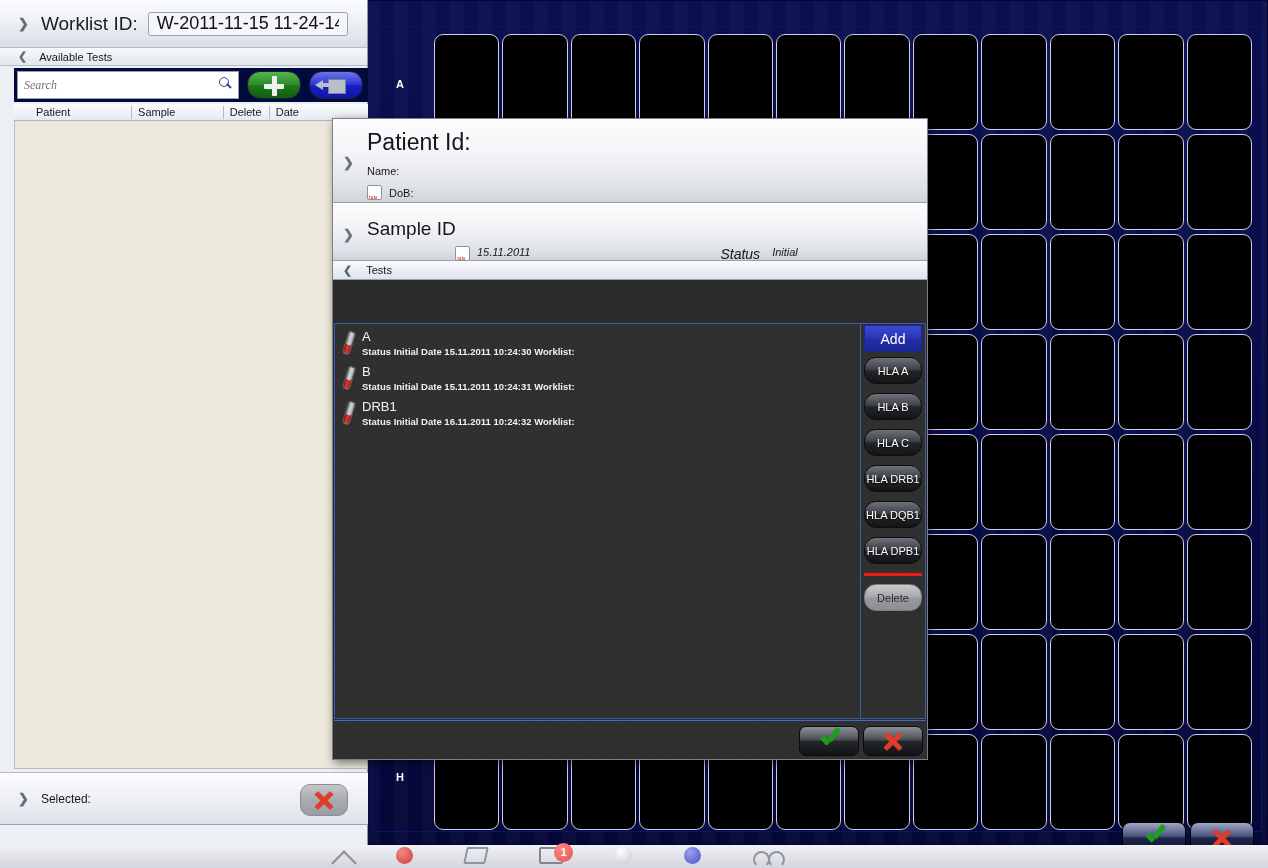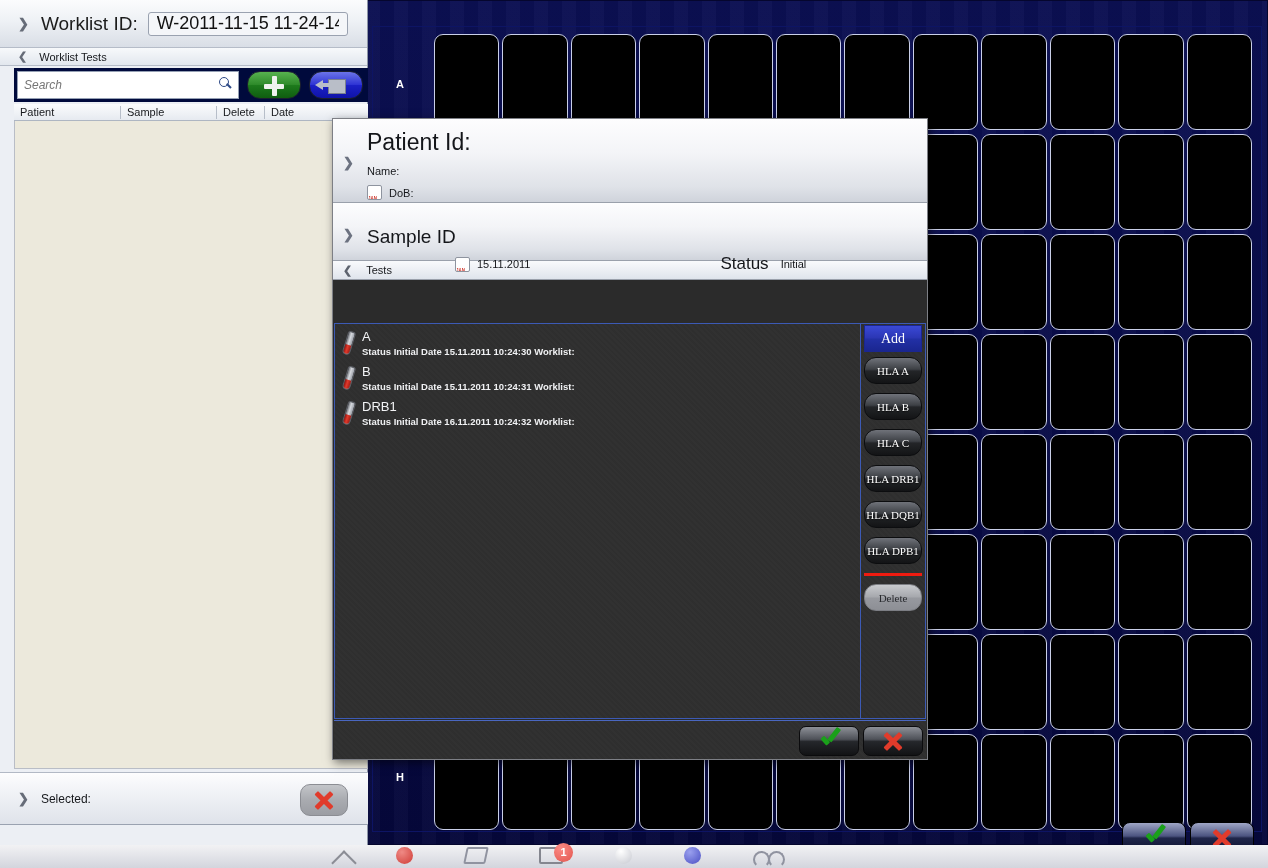--- a/index.html
+++ b/index.html
@@ -86,41 +86,41 @@
   #avail-label{font-size:11px;color:#16181c;}
 
   #search-row{
     position:absolute;left:14px;top:68px;width:354px;height:34px;
     background:#000a3c;display:flex;align-items:center;padding:0 0 0 0;box-sizing:border-box;
   }
   #search-wrap{position:relative;width:222px;height:28px;margin-left:3px;}
   #search-input{
     width:100%;height:100%;box-sizing:border-box;border:1px solid #95a0b4;background:#fff;
     font-size:12px;font-style:italic;color:#7b7f88;padding:0 24px 0 6px;
-    font-family:Liberation Sans, sans-serif;outline:none;
+    font-family:Liberation Serif, serif;outline:none;
   }
   #search-icon{position:absolute;right:7px;top:6px;width:13px;height:13px;}
   #search-icon:before{content:"";position:absolute;left:0;top:0;width:8px;height:8px;border:1.6px solid #2e4a86;border-radius:50%;}
   #search-icon:after{content:"";position:absolute;left:7px;top:8px;width:6px;height:1.6px;background:#2e4a86;transform:rotate(45deg);}
   .tool-btn{height:26px;border-radius:13px;margin-left:8px;position:relative;border:1px solid #1b1f30;cursor:pointer;}
   #add-btn{width:52px;background:linear-gradient(180deg,#57b24f 0%,#2f8b2b 48%,#1d7a1c 52%,#0f5d10 100%);}
   #add-btn .plus-h{position:absolute;left:16px;top:11.5px;width:20px;height:5px;background:#eef2ee;border-radius:1px;}
   #add-btn .plus-v{position:absolute;left:23.5px;top:4px;width:5px;height:20px;background:#eef2ee;border-radius:1px;}
   #import-btn{width:52px;background:linear-gradient(180deg,#6b74e8 0%,#2f35d5 48%,#1b20c6 52%,#0f13a8 100%);}
   #import-btn .sq{position:absolute;left:18px;top:7px;width:16px;height:13px;background:#b9bec8;border:1px solid #7b818d;}
   #import-btn .ar{position:absolute;left:12px;top:11px;width:12px;height:4px;background:#b9bec8;}
   #import-btn .ar:after{content:"";position:absolute;left:-7px;top:-3px;border-top:5px solid transparent;border-bottom:5px solid transparent;border-right:8px solid #b9bec8;}
 
   #list-header{
     position:absolute;left:14px;top:104px;width:354px;height:17px;
     background:linear-gradient(180deg,#fbfcfd,#e6eaf0);border-bottom:1px solid #aeb6c2;
     display:flex;align-items:center;box-sizing:border-box;
   }
   #list-header .col{font-size:11px;color:#17191d;padding-left:6px;border-left:1px solid #b7bec9;height:13px;line-height:13px;box-sizing:border-box;}
-  #list-header .col:first-child{border-left:none;}
+  #list-header .col:first-child{border-left:none;margin-left:16px;}
   #list-body{
     position:absolute;left:14px;top:121px;width:354px;height:648px;
     background:#ece9dc;border:1px solid #b9bdc6;border-top:none;box-sizing:border-box;
   }
   #selected-bar{
     position:absolute;left:0;top:772px;width:368px;height:53px;
     background:linear-gradient(180deg,#fdfdfe 0%,#f0f2f6 40%,#dfe3ea 100%);
     border-top:1px solid #b2b9c5;border-bottom:1px solid #9aa2b0;
     display:flex;align-items:center;padding-left:18px;box-sizing:border-box;
   }
@@ -168,30 +168,30 @@
   #patient-name{font-size:11px;color:#15171b;padding-top:9px;}
   #dob-row{display:flex;align-items:center;padding-top:8px;}
   .cal-icon{
     width:15px;height:15px;background:#fff;border:1px solid #8e949f;border-radius:2px;
     position:relative;margin-right:7px;box-sizing:border-box;overflow:hidden;
   }
   .cal-icon .cal-top{height:4px;background:#fff;border-bottom:1px solid #c9ccd3;}
   .cal-icon .cal-txt{font-size:4.5px;color:#d03a2f;text-align:center;line-height:5px;font-weight:bold;}
   #dob-label{font-size:11px;color:#15171b;}
   #sample-section{height:58px;padding-left:34px;}
-  #sample-row{display:flex;align-items:center;padding-top:23px;}
+  #sample-row{display:flex;align-items:center;padding-top:15px;}
   #sample-id-label{font-size:19px;color:#14161a;margin-right:12px;}
   #sample-id-input{
     width:460px;height:26px;box-sizing:border-box;font-size:17px;color:#111;
     background:#fbfcfd;border:1px solid #9aa2b0;border-radius:4px;padding:0 8px;
     font-family:"Liberation Sans",sans-serif;outline:none;
   }
-  #sample-meta{display:flex;align-items:center;padding-top:6px;padding-left:88px;}
+  #sample-meta{display:flex;padding-top:6px;padding-left:88px;font-style:italic;}
   #sample-date{font-size:11px;color:#15171b;}
-  #status-label{font-size:17px;color:#15171b;margin-left:190px;}
+  #status-label{font-size:14px;color:#15171b;margin-left:190px;}
   #status-value{font-size:11px;color:#15171b;margin-left:12px;}
   #tests-bar{
     height:19px;background:linear-gradient(180deg,#f9fafc,#dfe4ec);
     display:flex;align-items:center;padding-left:10px;box-sizing:border-box;
     border-bottom:1px solid #9aa0ab;
   }
   #tests-bar .chev{font-size:11px;margin-right:14px;color:#5d636e;}
   #tests-label{font-size:11px;color:#16181c;}
 
   #tests-area{
@@ -218,21 +218,21 @@
     background:linear-gradient(90deg,#8e1410,#e23a2c 45%,#a01c14);border-radius:0 0 3px 3px;
   }
   .test-text{padding-top:0;}
   .test-name{color:#f2f3f5;font-size:13px;line-height:14px;}
   .test-meta{color:#f0f1f3;font-size:9.5px;font-weight:bold;line-height:12px;padding-top:2px;}
 
   #tests-buttons{
     width:66px;background:
       repeating-linear-gradient(45deg, rgba(255,255,255,0.012) 0 2px, rgba(0,0,0,0.012) 2px 4px),
       #2f2f2f;
-    border:1px solid #3c5ab5;box-sizing:border-box;padding:0 3px;font-family:Liberation Serif, serif;
+    border:1px solid #3c5ab5;box-sizing:border-box;padding:0 3px;
   }
   #add-header{
     height:25px;margin:1px 0 5px 0;
     background:linear-gradient(180deg,#3a49d6 0%,#2b36b4 48%,#2230a6 52%,#1a2690 100%);
     color:#fff;font-size:14px;display:flex;align-items:center;justify-content:center;
     border:1px solid #1a2690;cursor:pointer;
   }
   .hla-btn{
     height:25px;margin-bottom:9px;border-radius:12px;
     background:linear-gradient(180deg,#70737a 0%,#3d4045 45%,#232528 52%,#131416 100%);
@@ -390,21 +390,21 @@
   <div id="left-panel">
 
     <div id="worklist-bar" class="expander-bar">
       <span class="chev">❯</span>
       <span id="worklist-label">Worklist ID:</span>
       <input id="worklist-input" type="text" value="W-2011-11-15 11-24-14" style="">
     </div>
 
     <div id="avail-bar" class="expander-bar">
       <span class="chev down">❮</span>
-      <span id="avail-label">Worklist Tests</span>
+      <span id="avail-label">Available Tests</span>
     </div>
 
     <div id="search-row">
       <div id="search-wrap">
         <input id="search-input" type="text" placeholder="Search" style="">
         <span id="search-icon"></span>
       </div>
       <div class="tool-btn" id="add-btn">
         <span class="plus-h"></span>
         <span class="plus-v"></span>

